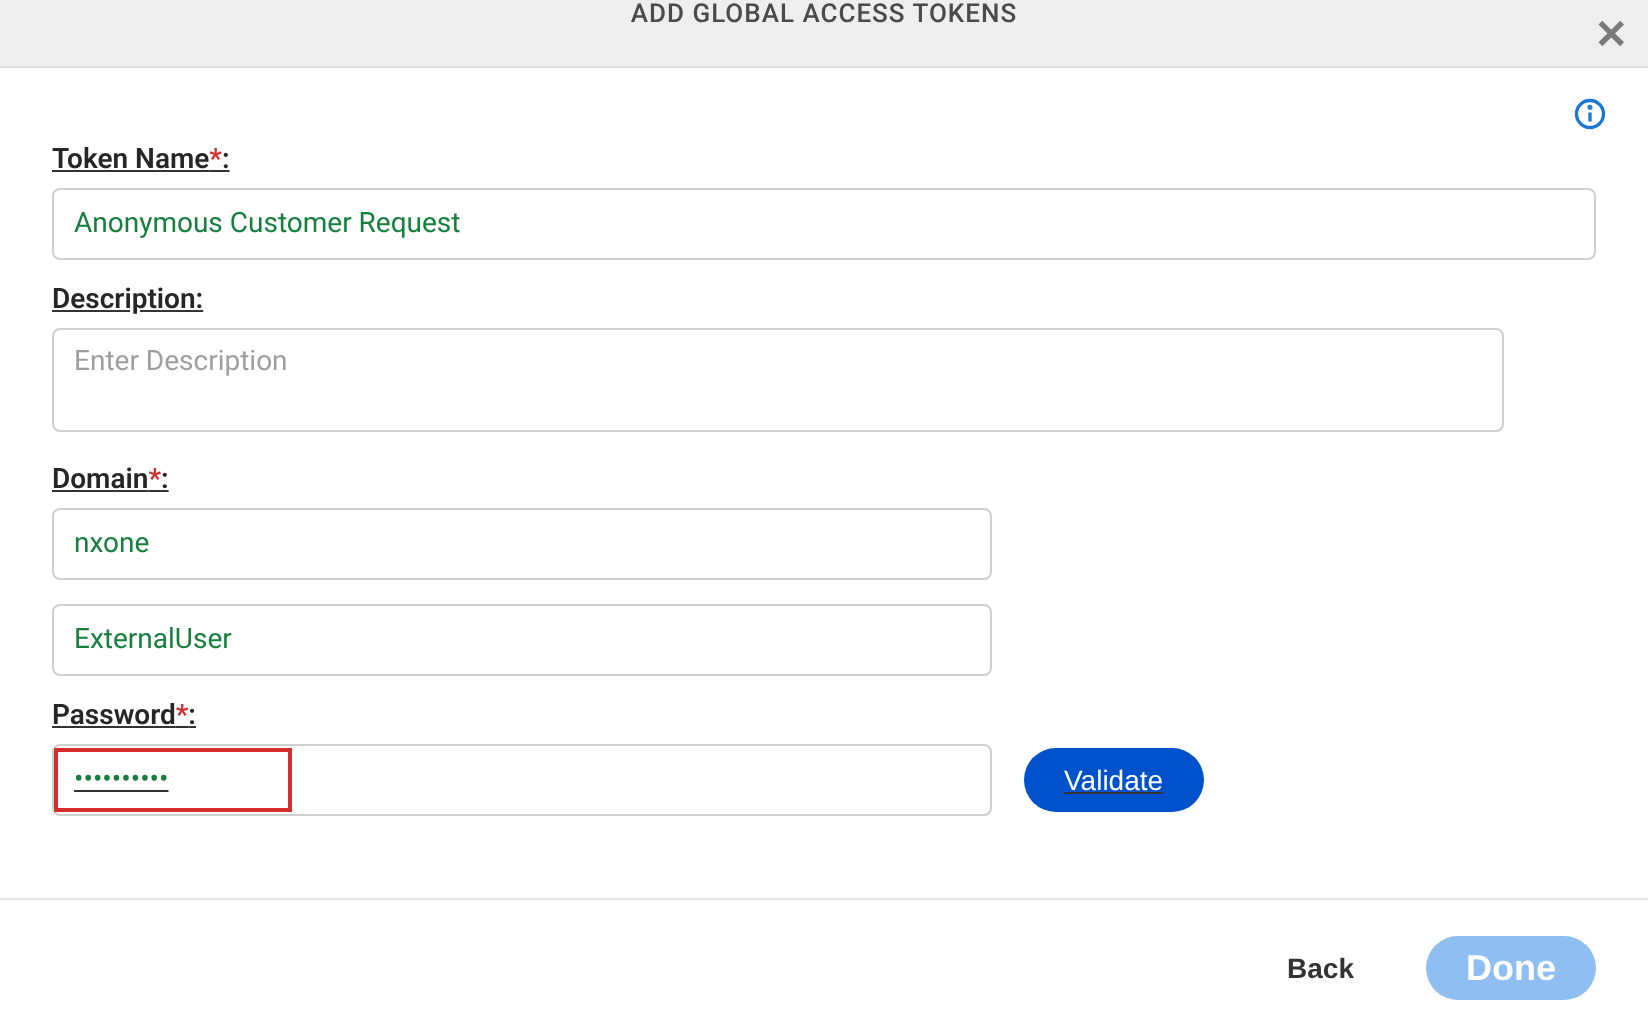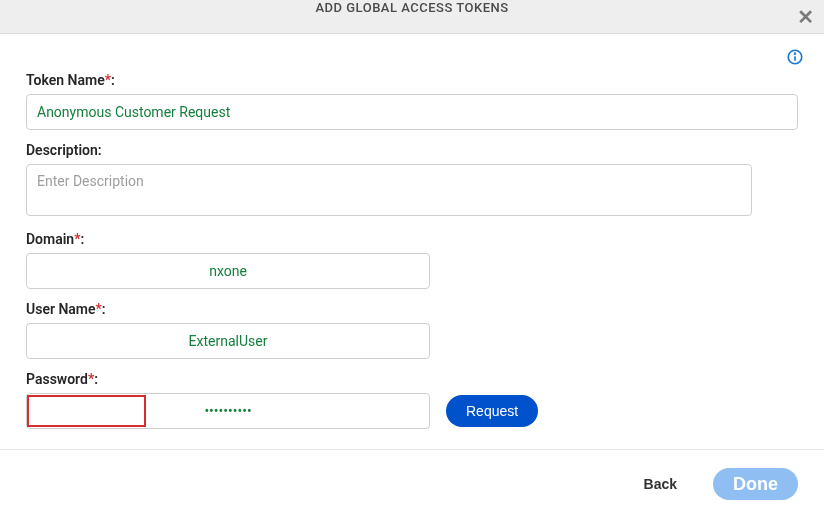--- a/index.html
+++ b/index.html
@@ -34,20 +34,21 @@
       transform: translateY(-50%);
       font-size: 20px;
       color: #7a7a7a;
       cursor: pointer;
       line-height: 1;
       font-weight: bold;
     }
     .dialog-body {
       padding: 18px 26px 10px 26px;
       position: relative;
+      text-decoration: underline;
     }
     .info-icon {
       position: absolute;
       right: 20px;
       top: 14px;
       width: 18px;
       height: 18px;
       cursor: pointer;
     }
     .info-icon svg { width: 18px; height: 18px; }
@@ -66,21 +67,21 @@
       height: 36px;
       padding: 6px 10px;
       border: 1px solid #cfcfcf;
       border-radius: 4px;
       font-size: 14px;
       color: #15803d;
       outline: none;
       font-family: inherit;
     }
     .text-input::placeholder { color: #9e9e9e; }
-    .text-input.medium { width: 404px; text-align: center; }
+    .text-input.medium { width: 470px; }
     .textarea-input {
       width: 726px;
       height: 52px;
       padding: 8px 10px;
       border: 1px solid #cfcfcf;
       border-radius: 4px;
       font-size: 14px;
       color: #333;
       outline: none;
       resize: none;
@@ -174,33 +175,30 @@
   </div>
 
   <div class="field-group">
     <label class="field-label">
       <span>Domain</span><span class="required">*</span>:
     </label>
     <input type="text" class="text-input medium" value="nxone" style="">
   </div>
 
   <div class="field-group">
-    <label class="field-label">
-      <span>User Name</span><span class="required">*</span>:
-    </label>
     <input type="text" class="text-input medium" value="ExternalUser" style="">
   </div>
 
   <div class="field-group">
     <label class="field-label">
       <span>Password</span><span class="required">*</span>:
     </label>
     <div class="password-row">
       <input type="text" class="text-input medium" value="••••••••••" style="">
-      <button class="validate-btn">Request</button>
+      <button class="validate-btn">Validate</button>
     </div>
     <div class="password-highlight"></div>
   </div>
 </div>
 
 <div class="dialog-footer">
   <button class="back-btn">Back</button>
   <button class="done-btn">Done</button>
 </div>
 

